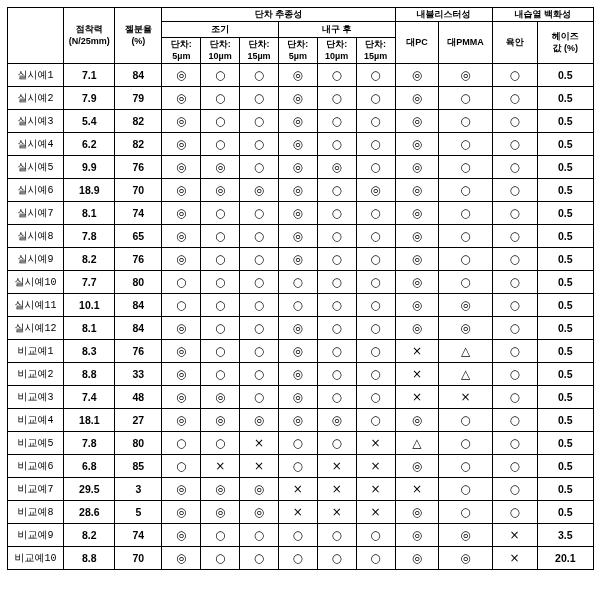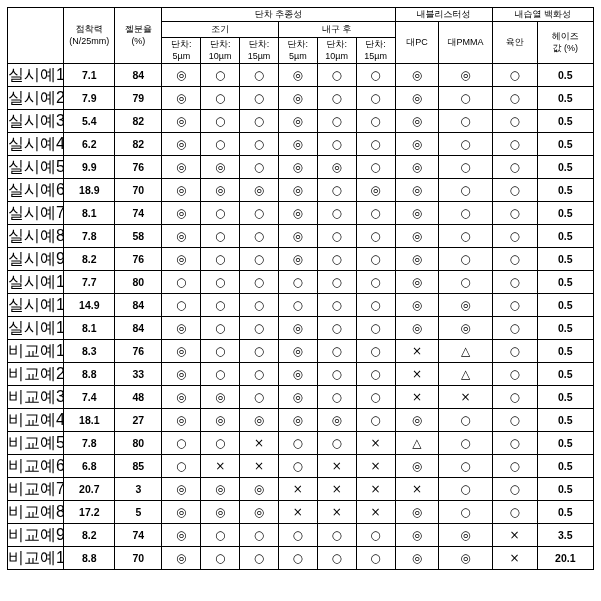--- a/index.html
+++ b/index.html
@@ -1,25 +1,25 @@
 <!DOCTYPE html>
 <html><head>
 <meta charset="utf-8">
 <style>
   html,body{margin:0;padding:0;background:#ffffff;}
   body{width:601px;height:601px;color:#000;font-family:"Liberation Sans","DejaVu Sans",sans-serif;}
   .page{padding:7px;}
   table{border-collapse:collapse;table-layout:fixed;width:587px;background:#fff;}
   th,td{border:1px solid #000;text-align:center;vertical-align:middle;padding:0;overflow:hidden;}
-  thead th{font-weight:normal;font-size:9px;line-height:1.25;white-space:pre-line;}
+  thead th{font-weight:bold;font-size:9px;line-height:1.25;white-space:pre-line;}
   thead tr.h1{height:14px;}
   thead tr.h2{height:16px;}
   thead tr.h3{height:26px;}
   tbody tr{height:23px;}
-  tbody th.rowlabel{font-weight:normal;font-size:16px;white-space:nowrap;}
+  tbody th.rowlabel{font-weight:normal;font-size:10px;white-space:nowrap;font-family:Liberation Mono, monospace;}
   td.num{font-weight:bold;font-size:10.5px;font-family:"Liberation Sans","DejaVu Sans",sans-serif;}
   td.sym{font-size:12px;font-family:"DejaVu Sans",sans-serif;}
 </style>
 </head>
 <body>
 
 <div class="page">
   <table>
     <colgroup>
       <col style="width:55px">
@@ -173,21 +173,21 @@
           <td class="sym">○</td>
           <td class="sym">○</td>
           <td class="sym">◎</td>
           <td class="sym">○</td>
           <td class="sym">○</td>
           <td class="num">0.5</td>
         </tr>
         <tr>
           <th class="rowlabel">실시예8</th>
           <td class="num">7.8</td>
-          <td class="num">58</td>
+          <td class="num">65</td>
           <td class="sym">◎</td>
           <td class="sym">○</td>
           <td class="sym">○</td>
           <td class="sym">◎</td>
           <td class="sym">○</td>
           <td class="sym">○</td>
           <td class="sym">◎</td>
           <td class="sym">○</td>
           <td class="sym">○</td>
           <td class="num">0.5</td>
@@ -217,21 +217,21 @@
           <td class="sym">○</td>
           <td class="sym">○</td>
           <td class="sym">○</td>
           <td class="sym">◎</td>
           <td class="sym">○</td>
           <td class="sym">○</td>
           <td class="num">0.5</td>
         </tr>
         <tr>
           <th class="rowlabel">실시예11</th>
-          <td class="num">14.9</td>
+          <td class="num">10.1</td>
           <td class="num">84</td>
           <td class="sym">○</td>
           <td class="sym">○</td>
           <td class="sym">○</td>
           <td class="sym">○</td>
           <td class="sym">○</td>
           <td class="sym">○</td>
           <td class="sym">◎</td>
           <td class="sym">◎</td>
           <td class="sym">○</td>
@@ -337,36 +337,36 @@
           <td class="sym">○</td>
           <td class="sym">×</td>
           <td class="sym">×</td>
           <td class="sym">◎</td>
           <td class="sym">○</td>
           <td class="sym">○</td>
           <td class="num">0.5</td>
         </tr>
         <tr>
           <th class="rowlabel">비교예7</th>
-          <td class="num">20.7</td>
+          <td class="num">29.5</td>
           <td class="num">3</td>
           <td class="sym">◎</td>
           <td class="sym">◎</td>
           <td class="sym">◎</td>
           <td class="sym">×</td>
           <td class="sym">×</td>
           <td class="sym">×</td>
           <td class="sym">×</td>
           <td class="sym">○</td>
           <td class="sym">○</td>
           <td class="num">0.5</td>
         </tr>
         <tr>
           <th class="rowlabel">비교예8</th>
-          <td class="num">17.2</td>
+          <td class="num">28.6</td>
           <td class="num">5</td>
           <td class="sym">◎</td>
           <td class="sym">◎</td>
           <td class="sym">◎</td>
           <td class="sym">×</td>
           <td class="sym">×</td>
           <td class="sym">×</td>
           <td class="sym">◎</td>
           <td class="sym">○</td>
           <td class="sym">○</td>

